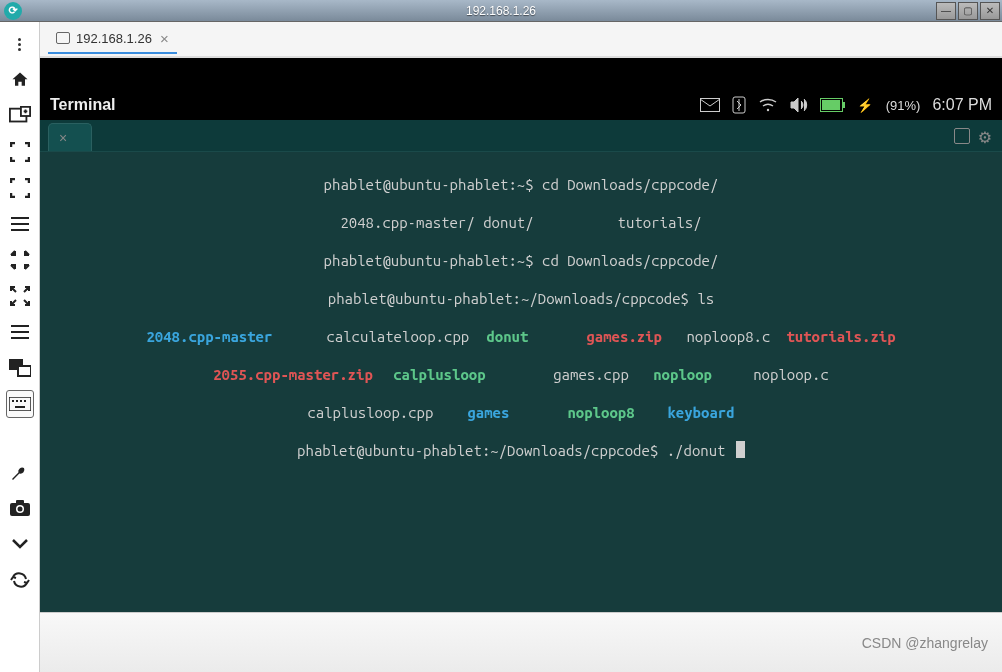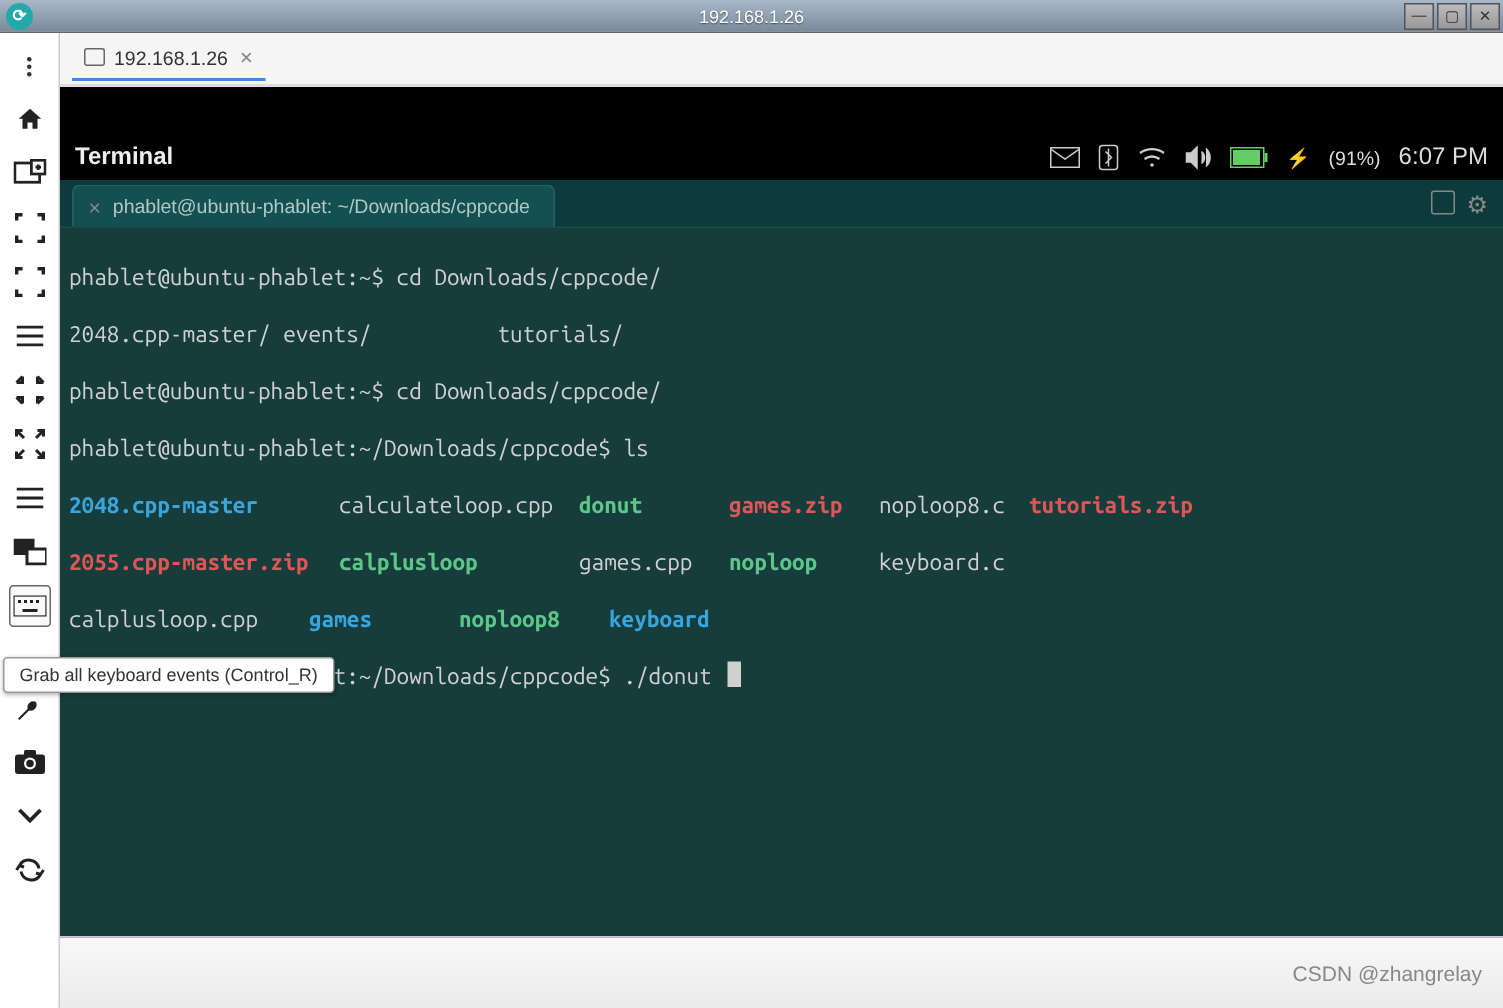--- a/index.html
+++ b/index.html
@@ -28,27 +28,27 @@
 .statusbar-title { font-size: 16px; font-weight: 600; color: #eee; }
 .statusbar-right { margin-left: auto; display: flex; align-items: center; gap: 12px; font-size: 13px; }
 .statusbar-right .ic { display:inline-flex; align-items:center; justify-content:center; }
 .term-tabbar { height: 32px; background: #0d3a3a; display: flex; align-items: flex-end; padding-left: 8px; border-bottom: 1px solid #1a4a4a; }
 .term-tab { display: flex; align-items: center; height: 28px; padding: 0 16px 0 10px; background: #145050; border: 1px solid #2a6060; border-bottom: none; border-radius: 5px 5px 0 0; color: #b0c8c8; font-size: 13px; font-family: sans-serif; }
 .term-tab-close { margin-right: 8px; color: #888; font-size: 14px; }
 .term-tabbar-right { margin-left: auto; display:flex; gap:8px; padding-right:10px; padding-bottom:4px;}
 .term-tabbar-right .sq { width:16px; height:16px; border:1.5px solid #888; border-radius:2px; }
 .term-tabbar-right .gear { color:#888; font-size:16px; }
 .terminal { flex: 1; background: #163c3c; padding: 4px 6px; font-family: 'Ubuntu Mono', 'DejaVu Sans Mono', monospace; font-size: 15px; line-height: 19px; color: #d0d0d0; white-space: pre; overflow: hidden; }
-.terminal .ln { display: flex; }
+.terminal .ln { display: flex; justify-content: center; }
 .c-white { color: #d0d0d0; }
 .c-cyan { color: #3aa5dd; font-weight: 600; }
 .c-red { color: #e05555; font-weight: 600; }
 .c-green { color: #5dc78a; font-weight: 600; }
 .cursor { display: inline-block; width: 9px; height: 17px; background: #d0d0d0; margin-left: 2px; vertical-align: text-bottom; }
-.footer { height: 48px; background: linear-gradient(#f8f8f8,#ebebeb); display: flex; align-items: center; justify-content: flex-end; padding-right: 14px; color: #888; font-size: 14px; font-family: sans-serif; border-top: 1px solid #ccc; }
+.footer { height: 60px; background: linear-gradient(#f8f8f8,#ebebeb); display: flex; align-items: center; justify-content: flex-end; padding-right: 14px; color: #888; font-size: 14px; font-family: sans-serif; border-top: 1px solid #ccc; }
 svg { display: block; }
 </style>
 </head>
 <body>
 
 <div class="vnc-window">
   <div class="titlebar">
     <div class="titlebar-logo">⟳</div>
     <div class="titlebar-title">192.168.1.26</div>
     <div class="titlebar-buttons">
@@ -145,21 +145,20 @@
             <path d="M2 2l7 7 7-7" stroke="#222" stroke-width="2.5" fill="none"></path>
           </svg>
       </div>
       <div class="side-btn">
         <svg width="20" height="18" viewBox="0 0 20 18">
             <path d="M3 6a7 7 0 0 1 13 2M17 12a7 7 0 0 1-13-2M3 6l-2 3M3 6l3 1M17 12l2-3M17 12l-3-1" stroke="#222" stroke-width="2" fill="none"></path>
           </svg>
       </div>
     </div>
 
-    <div class="tooltip">Grab all keyboard events (Control_R)</div>
 
     <div class="main-area">
       <div class="tab-strip">
         <div class="tab-item">
           <span class="mon"></span>
           <span>192.168.1.26</span>
           <span class="tab-close">×</span>
         </div>
       </div>
 
@@ -200,35 +199,34 @@
               </span>
             <span class="ic" style="color:#ccc">⚡</span>
             <span>(91%)</span>
             <span style="font-size:16px">6:07 PM</span>
           </div>
         </div>
 
         <div class="term-tabbar">
           <div class="term-tab">
             <span class="term-tab-close">×</span>
-            <span>phablet@ubuntu-phablet: ~/Downloads/cppcode</span>
           </div>
           <div class="term-tabbar-right">
             <span class="sq"></span>
             <span class="gear">⚙</span>
           </div>
         </div>
 
         <div class="terminal">
 <div class="ln"><span class="c-white">phablet@ubuntu-phablet:~$</span><span class="c-white"> cd Downloads/cppcode/</span></div>
-<div class="ln"><span class="c-white">2048.cpp-master/</span><span class="c-white"> events/          tutorials/</span></div>
+<div class="ln"><span class="c-white">2048.cpp-master/</span><span class="c-white"> donut/          tutorials/</span></div>
 <div class="ln"><span class="c-white">phablet@ubuntu-phablet:~$</span><span class="c-white"> cd Downloads/cppcode/</span></div>
 <div class="ln"><span class="c-white">phablet@ubuntu-phablet:~/Downloads/cppcode$</span><span class="c-white"> ls</span></div>
 <div class="ln"><span class="c-cyan" style="width:180px;display:inline-block">2048.cpp-master</span><span class="c-white" style="width:160px;display:inline-block">calculateloop.cpp</span><span class="c-green" style="width:100px;display:inline-block">donut</span><span class="c-red" style="width:100px;display:inline-block">games.zip</span><span class="c-white" style="width:100px;display:inline-block">noploop8.c</span><span class="c-red">tutorials.zip</span></div>
-<div class="ln"><span class="c-red" style="width:180px;display:inline-block">2055.cpp-master.zip</span><span class="c-green" style="width:160px;display:inline-block">calplusloop</span><span class="c-white" style="width:100px;display:inline-block">games.cpp</span><span class="c-green" style="width:100px;display:inline-block">noploop</span><span class="c-white">keyboard.c</span></div>
+<div class="ln"><span class="c-red" style="width:180px;display:inline-block">2055.cpp-master.zip</span><span class="c-green" style="width:160px;display:inline-block">calplusloop</span><span class="c-white" style="width:100px;display:inline-block">games.cpp</span><span class="c-green" style="width:100px;display:inline-block">noploop</span><span class="c-white">noploop.c</span></div>
 <div class="ln"><span class="c-white" style="width:160px;display:inline-block">calplusloop.cpp</span><span class="c-cyan" style="width:100px;display:inline-block">games</span><span class="c-green" style="width:100px;display:inline-block">noploop8</span><span class="c-cyan">keyboard</span></div>
 <div class="ln"><span class="c-white">phablet@ubuntu-phablet:~/Downloads/cppcode$</span><span class="c-white"> ./donut </span><span class="cursor"></span></div>
         </div>
 
         <div class="footer">
           <span>CSDN @zhangrelay</span>
         </div>
       </div>
     </div>
   </div>

